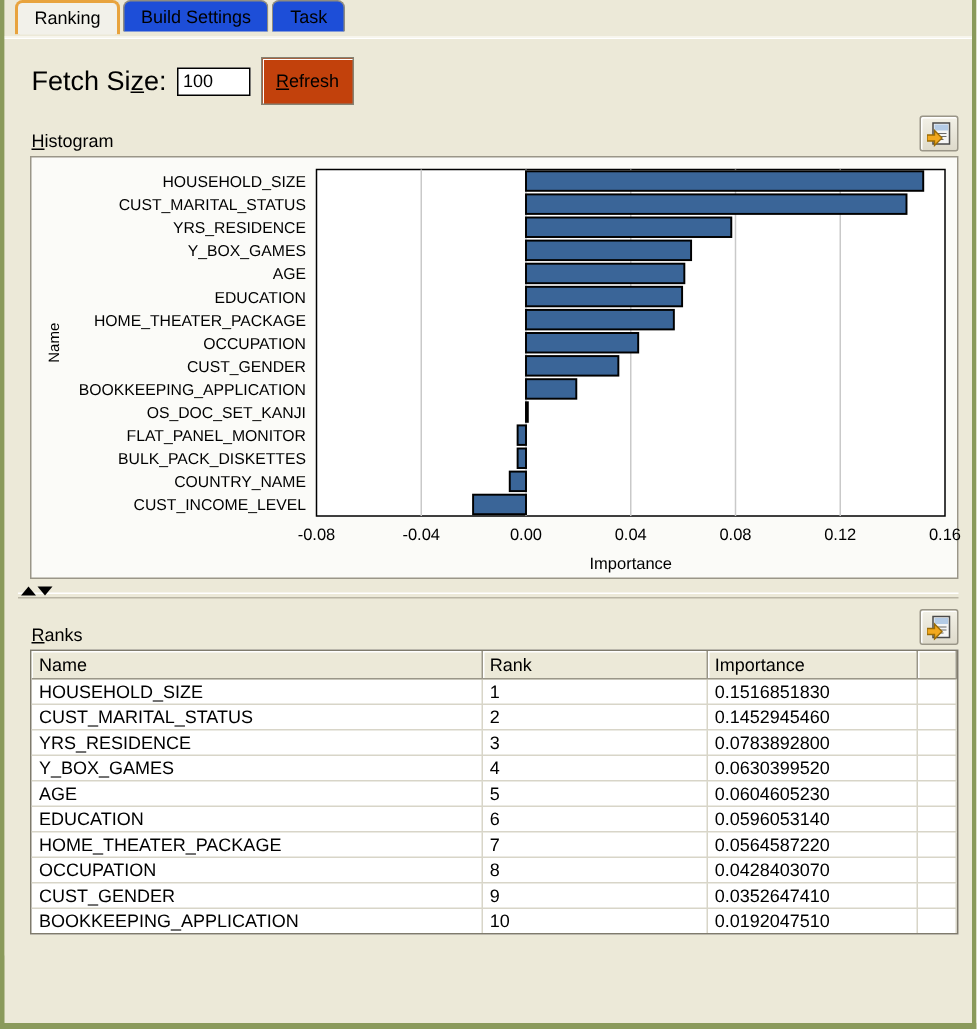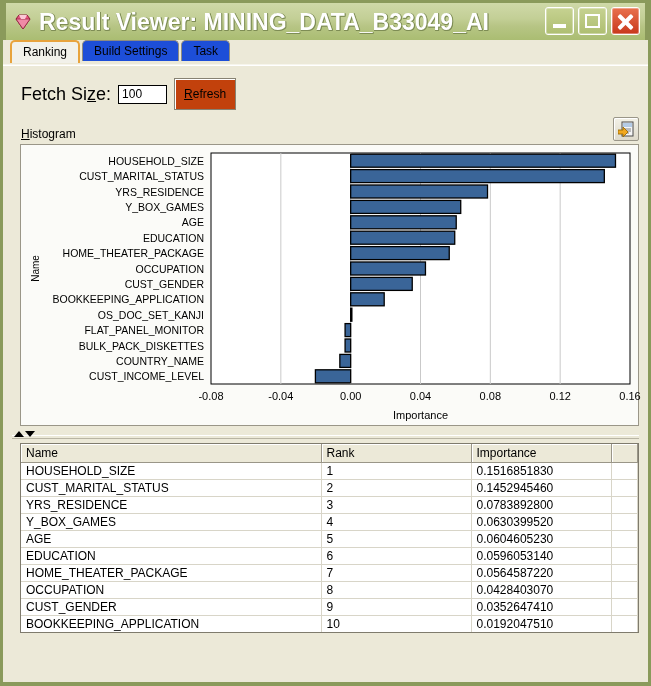--- a/index.html
+++ b/index.html
@@ -327,41 +327,20 @@
     background: linear-gradient(to right,#dce8f8,#b7cdea 60%,#9fbde3);
     border: 1px solid #4c6fa8;
     box-sizing: border-box;
   }
 </style>
 </head>
 <body>
 
 <div id="app">
 
-  <div class="titlebar">
-    <div class="title-icon">
-      <svg width="20" height="18" viewBox="0 0 20 18">
-        <polygon points="3,6 6,2 14,2 17,6 10,16" fill="#e8567f" stroke="#8c1d3a" stroke-width="1"></polygon>
-        <polygon points="3,6 17,6 10,16" fill="#f08aa6" stroke="#8c1d3a" stroke-width="0.7"></polygon>
-        <polygon points="6,2 14,2 12,6 8,6" fill="#fbc8d6"></polygon>
-      </svg>
-    </div>
-    <div class="title-text">Result Viewer: MINING_DATA_B33049_AI</div>
-    <div class="win-buttons">
-      <div class="win-btn">
-          <span class="min-glyph"></span>
-        </div>
-      <div class="win-btn">
-          <span class="max-glyph"></span>
-        </div>
-      <div class="win-btn close">
-          <span class="close-glyph"></span>
-        </div>
-    </div>
-  </div>
 
 
   <div class="tabstrip">
     <div class="tab active">Ranking</div>
     <div class="tab">Build Settings</div>
     <div class="tab">Task</div>
   </div>
 
   <div class="content">
 
@@ -434,20 +413,31 @@
     </div>
 
     <div class="splitter">
       <div class="line"></div>
       <div class="arrows">
         <div class="tri up"></div>
         <div class="tri down"></div>
       </div>
     </div>
 
+    <div class="ranks-head">
+      <span class="section-label"><u>R</u>anks</span>
+      <div class="export-btn">
+        <svg class="export-glyph" viewBox="0 0 17 17">
+          <rect x="4" y="1" width="11" height="14" fill="#f5f5f5" stroke="#4a4a4a" stroke-width="1"></rect>
+          <path d="M5 2 h9 v4 h-9 z" fill="#7da7d9" opacity="0.55"></path>
+          <path d="M6 8 h7 M6 10 h7 M6 12 h5" stroke="#6a6a6a" stroke-width="0.8"></path>
+          <polygon points="0,9 5,9 5,6 10,11 5,16 5,13 0,13" fill="#f2a81e" stroke="#9a6b06" stroke-width="0.9"></polygon>
+        </svg>
+      </div>
+    </div>
 
     <div class="table-wrap">
       <table class="ranks">
         <colgroup>
             <col class="col-name">
             <col class="col-rank">
             <col class="col-imp">
             <col class="col-pad">
           </colgroup>
         <thead>

